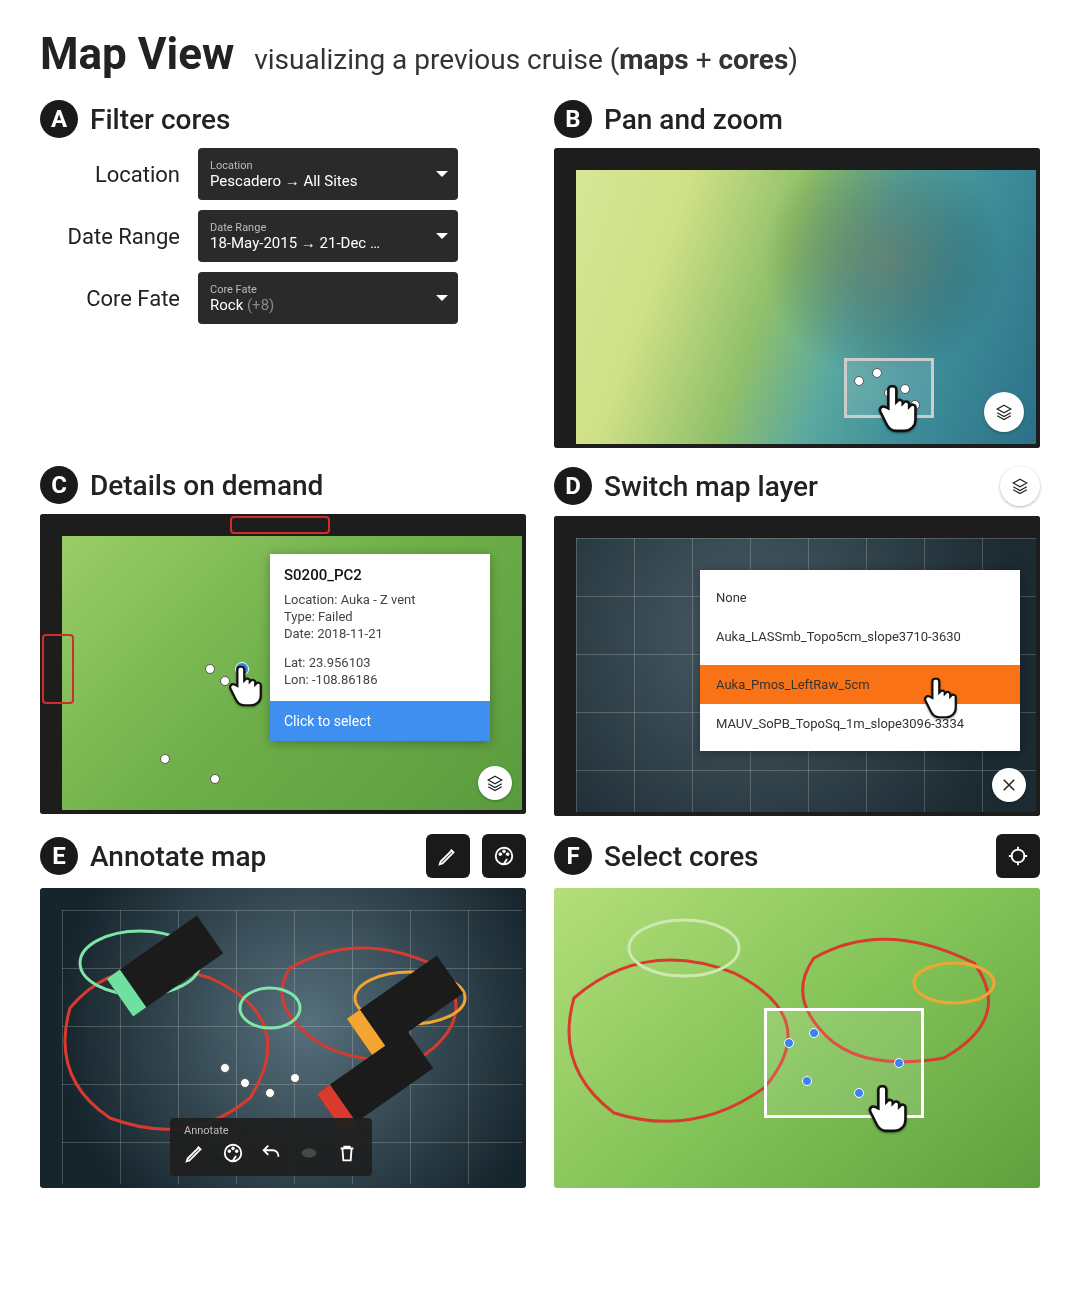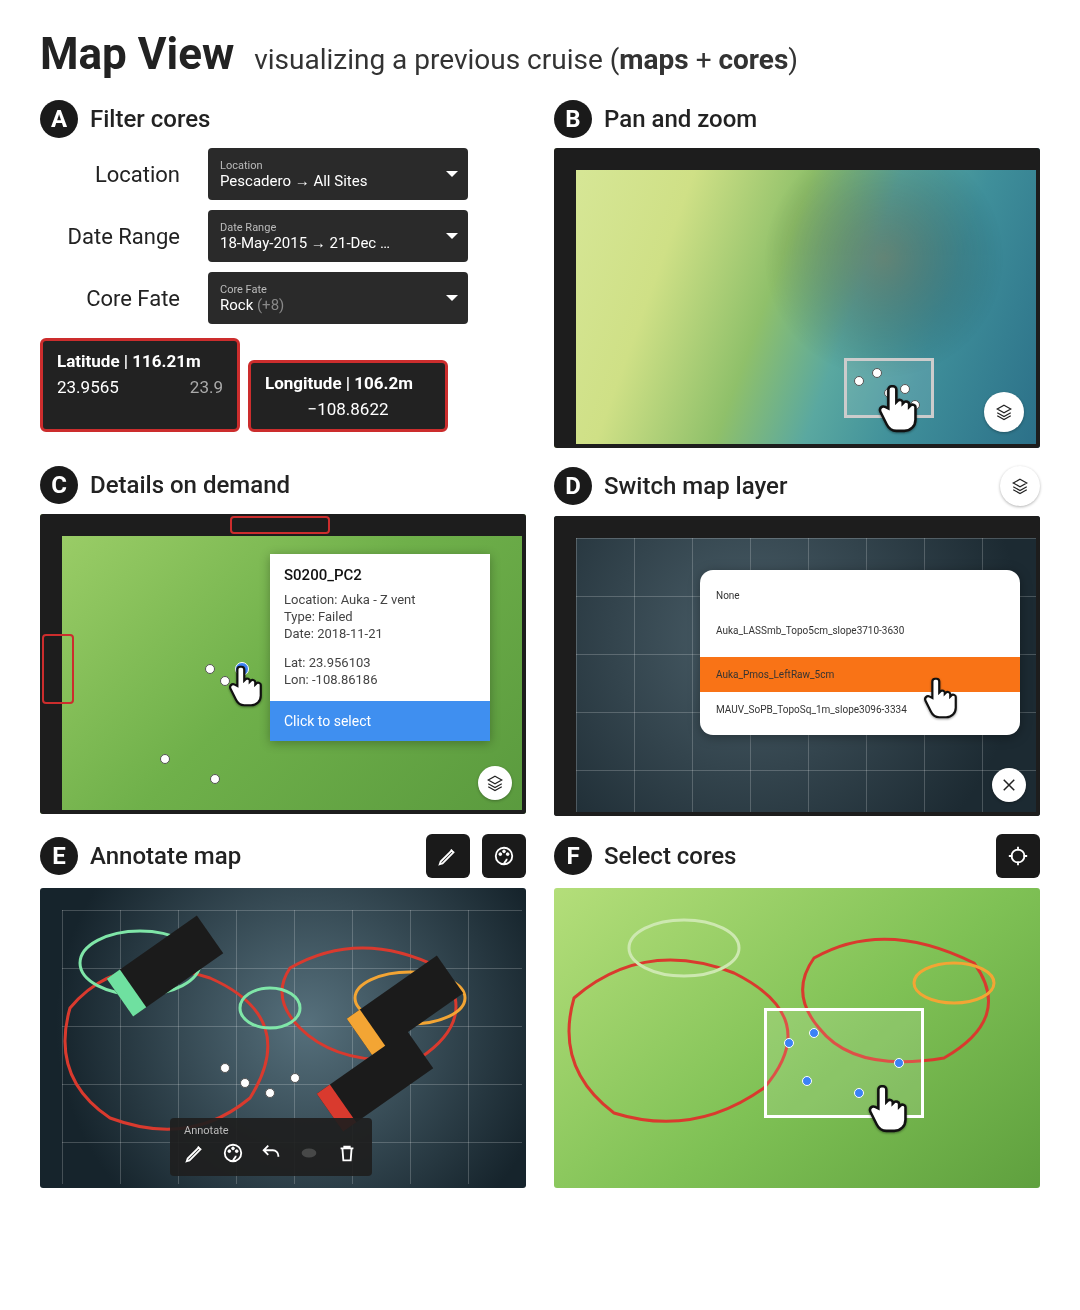--- a/index.html
+++ b/index.html
@@ -23,21 +23,21 @@
   }
   .panel { position: relative; }
   .panel-head { display: flex; align-items: center; gap: 12px; margin-bottom: 10px; }
   .badge {
     width: 38px; height: 38px; border-radius: 50%;
     background: #1a1a1a; color: #fff;
     display: flex; align-items: center; justify-content: center;
     font-size: 24px; font-weight: 700;
     flex-shrink: 0;
   }
-  .panel-title { font-size: 24px; font-weight: 500; }
+  .panel-title { font-size: 28px; font-weight: 500; }
   .icon-btn {
     width: 44px; height: 44px; border-radius: 6px;
     background: #1a1a1a; color: #fff;
     display: flex; align-items: center; justify-content: center;
     flex-shrink: 0;
   }
   .icon-btn svg { width: 22px; height: 22px; }
   .panel-head .spacer { flex: 1; }
 
   
@@ -52,21 +52,21 @@
     display: flex; flex-direction: column; justify-content: center;
   }
   .dropdown .dd-label { font-size: 11px; color: #bbb; }
   .dropdown .dd-value { font-size: 15px; color: #fff; }
   .dropdown .dd-value .dim { color: #888; }
   .dropdown::after {
     content: ""; position: absolute; right: 10px; top: 50%;
     border: 6px solid transparent; border-top-color: #fff;
     transform: translateY(-25%);
   }
-  .filter-row { display: flex; align-items: center; gap: 28px; margin-bottom: 10px; }
+  .filter-row { display: flex; align-items: center; gap: 18px; margin-bottom: 10px; }
   .filter-row .label { width: 140px; text-align: right; font-size: 22px; font-weight: 400; }
 
   
   .coord-row { display: flex; gap: 8px; margin-top: 18px; }
   .coord-box {
     background: #222; color: #fff; border: 3px solid #cc2d2d;
     border-radius: 6px; padding: 10px 14px;
     min-width: 200px;
   }
   .coord-box .cb-title { font-size: 17px; font-weight: 700; margin-bottom: 6px; }
@@ -143,23 +143,22 @@
     position: absolute; background: #fff; box-shadow: 0 2px 10px rgba(0,0,0,0.3);
     width: 220px; font-size: 13px; color: #444;
   }
   .tooltip-card .body { padding: 12px 14px; }
   .tooltip-card .body .tt-title { font-size: 15px; color: #111; font-weight: 500; margin-bottom: 8px; }
   .tooltip-card .body div { margin-bottom: 2px; }
   .tooltip-card .foot { background: #3f8ff0; color: #fff; padding: 12px 14px; font-size: 14px; }
 
   .layer-menu {
     position: absolute; background: #fff; box-shadow: 0 2px 12px rgba(0,0,0,0.35);
-    width: 320px; font-size: 10px; color: #333;
+    width: 320px; font-size: 13px; color: #333;
     padding: 8px 0;
-    border-radius: 13px;
   }
   .layer-menu .item { padding: 12px 16px; }
   .layer-menu .item.active { background: #f97316; margin-top: 9px; }
 
   .annotate-bar, .range-bar {
     position: absolute; background: rgba(30,30,30,0.92); color: #fff;
     border-radius: 4px; padding: 8px 14px;
     display: flex; align-items: center; gap: 16px;
   }
   .annotate-bar .bar-label, .range-bar .bar-label { font-size: 11px; color: #bbb; position:absolute; top:6px; left:14px; }
@@ -245,35 +244,20 @@
       </div>
     </div>
     <div class="filter-row">
       <div class="label">Core Fate</div>
       <div class="dropdown">
         <div class="dd-label">Core Fate</div>
         <div class="dd-value"><span>Rock</span><span class="dim"> (+8)</span></div>
       </div>
     </div>
 
-    <div class="coord-row">
-      <div class="coord-box" style="margin-top:-4px;">
-        <div class="cb-title">Latitude | 116.21m</div>
-        <div class="cb-vals">
-          <span>23.9565</span>
-          <span class="v2">23.9</span>
-        </div>
-      </div>
-      <div class="coord-box" style="margin-top:18px;">
-        <div class="cb-title">Longitude | 106.2m</div>
-        <div class="cb-vals">
-          <span style="margin-left:auto;margin-right:auto;">−108.8622</span>
-        </div>
-      </div>
-    </div>
   </div>
 
   <div class="panel">
     <div class="panel-head">
       <div class="badge">B</div>
       <div class="panel-title">Pan and zoom</div>
     </div>
     <div class="map-frame tall">
       <div class="map-surface gradient-topo"></div>
       <svg class="squiggle" style="inset:0;width:100%;height:100%;opacity:0.35">

